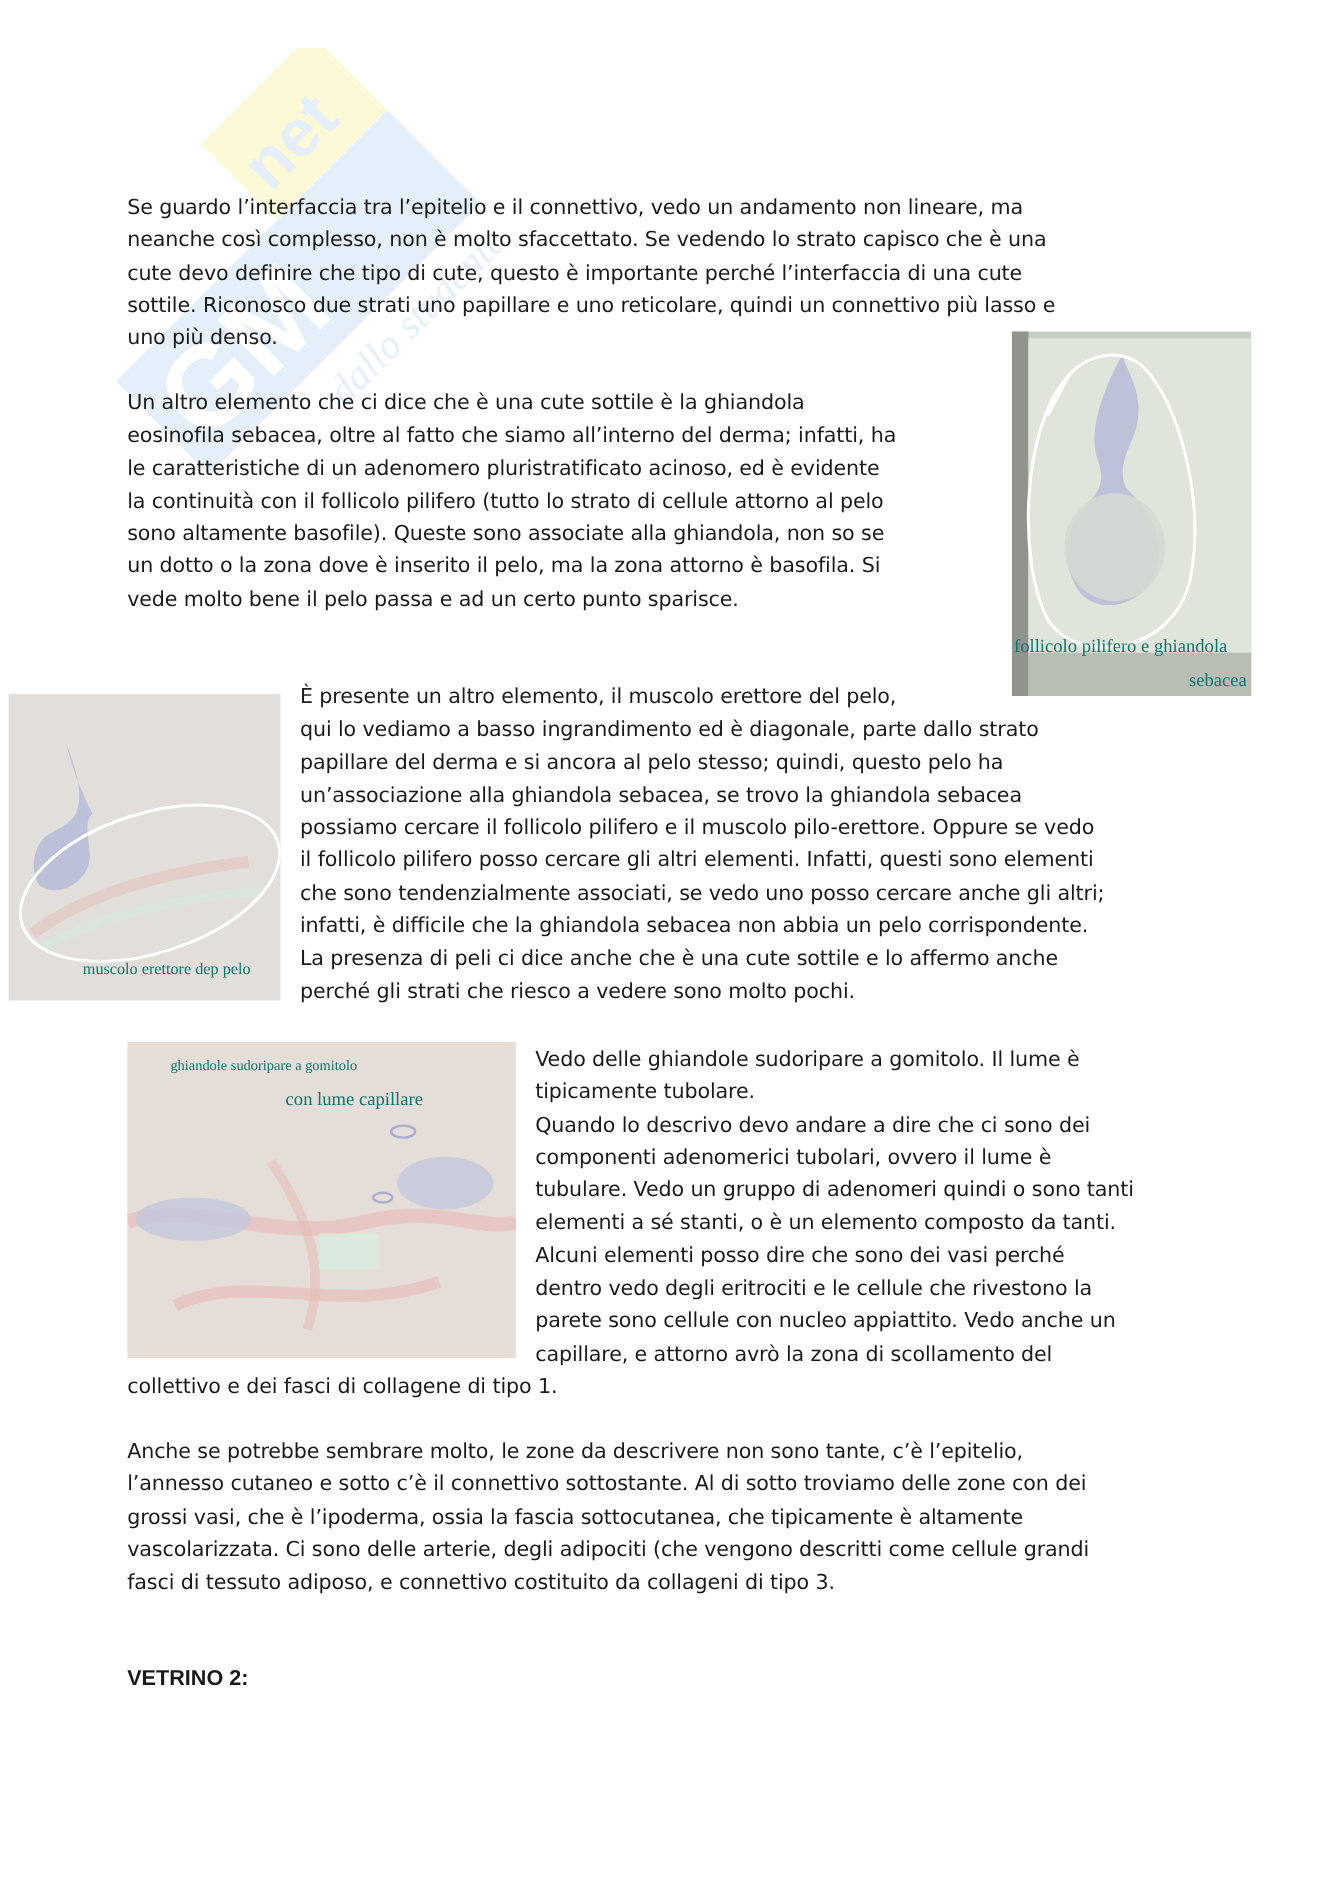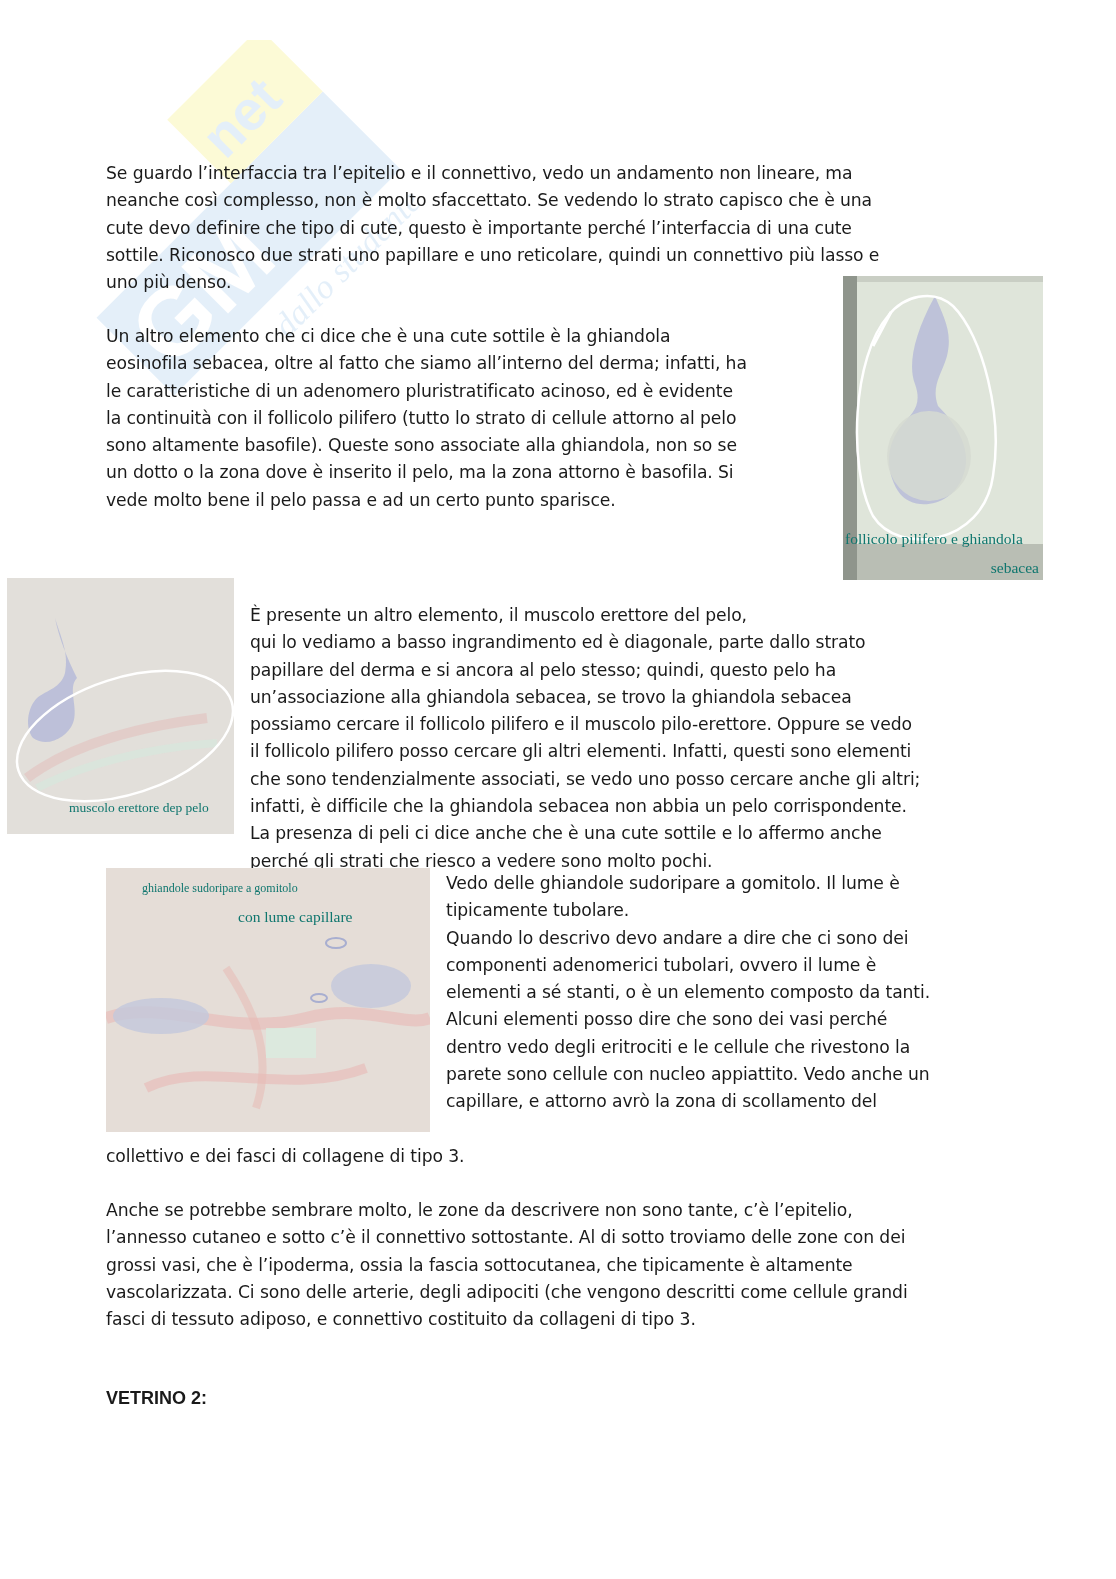--- a/index.html
+++ b/index.html
@@ -82,21 +82,21 @@
     <rect width="227" height="256" fill="#dfe2dc"></rect>
     <rect x="0" y="0" width="227" height="256" fill="#e7d9d6" opacity="0.35"></rect>
     <path d="M48 40 C54 60 62 75 58 95 C54 110 40 112 30 120 C20 130 18 150 26 160 C40 170 60 160 66 145 C72 130 60 110 70 100 C60 80 52 60 48 40 Z" fill="#b6bbd8" opacity="0.85"></path>
     <path d="M20 200 C60 170 120 150 200 140" stroke="#e3c4c2" stroke-width="10" fill="none" opacity="0.7"></path>
     <path d="M30 210 C80 185 140 170 210 165" stroke="#d8e6dc" stroke-width="8" fill="none" opacity="0.8"></path>
     <ellipse cx="118" cy="158" rx="112" ry="58" transform="rotate(-18 118 158)" fill="none" stroke="#ffffff" stroke-width="2.5"></ellipse>
   </svg>
   <div class="caption" style="left:62px; top:222px; font-size:13.5px;text-align:center;">muscolo erettore dep pelo</div>
 </div>
 
-<div class="p" style="left:250px; top:568px;margin-top:34px;">
+<div class="p" style="left:250px; top:568px;">
   <span>È presente un altro elemento, il muscolo erettore del pelo,</span>
   <span>qui lo vediamo a basso ingrandimento ed è diagonale, parte dallo strato</span>
   <span>papillare del derma e si ancora al pelo stesso; quindi, questo pelo ha</span>
   <span>un’associazione alla ghiandola sebacea, se trovo la ghiandola sebacea</span>
   <span>possiamo cercare il follicolo pilifero e il muscolo pilo-erettore. Oppure se vedo</span>
   <span>il follicolo pilifero posso cercare gli altri elementi. Infatti, questi sono elementi</span>
   <span>che sono tendenzialmente associati, se vedo uno posso cercare anche gli altri;</span>
   <span>infatti, è difficile che la ghiandola sebacea non abbia un pelo corrispondente.</span>
   <span>La presenza di peli ci dice anche che è una cute sottile e lo affermo anche</span>
   <span>perché gli strati che riesco a vedere sono molto pochi.</span>
@@ -117,28 +117,29 @@
   </svg>
   <div class="caption" style="left:36px; top:13px; font-size:12px;">ghiandole sudoripare a gomitolo</div>
   <div class="caption" style="left:132px; top:40px; font-size:15.5px;">con lume  capillare</div>
 </div>
 
 <div class="p" style="left:446px; top:870px;">
   <span>Vedo delle ghiandole sudoripare a gomitolo. Il lume è</span>
   <span>tipicamente tubolare.</span>
   <span>Quando lo descrivo devo andare a dire che ci sono dei</span>
   <span>componenti adenomerici tubolari, ovvero il lume è</span>
+  <span>tubulare. Vedo un gruppo di adenomeri quindi o sono tanti</span>
   <span>elementi a sé stanti, o è un elemento composto da tanti.</span>
   <span>Alcuni elementi posso dire che sono dei vasi perché</span>
   <span>dentro vedo degli eritrociti e le cellule che rivestono la</span>
   <span>parete sono cellule con nucleo appiattito. Vedo anche un</span>
   <span>capillare, e attorno avrò la zona di scollamento del</span>
 </div>
 <div class="p" style="left:106px; top:1143px;">
-  <span>collettivo e dei fasci di collagene di tipo 3.</span>
+  <span>collettivo e dei fasci di collagene di tipo 1.</span>
 </div>
 
 <div class="p" style="left:106px; top:1197px;">
   <span>Anche se potrebbe sembrare molto, le zone da descrivere non sono tante, c’è l’epitelio,</span>
   <span>l’annesso cutaneo e sotto c’è il connettivo sottostante. Al di sotto troviamo delle zone con dei</span>
   <span>grossi vasi, che è l’ipoderma, ossia la fascia sottocutanea, che tipicamente è altamente</span>
   <span>vascolarizzata. Ci sono delle arterie, degli adipociti (che vengono descritti come cellule grandi</span>
   <span>fasci di tessuto adiposo, e connettivo costituito da collageni di tipo 3.</span>
 </div>
 

